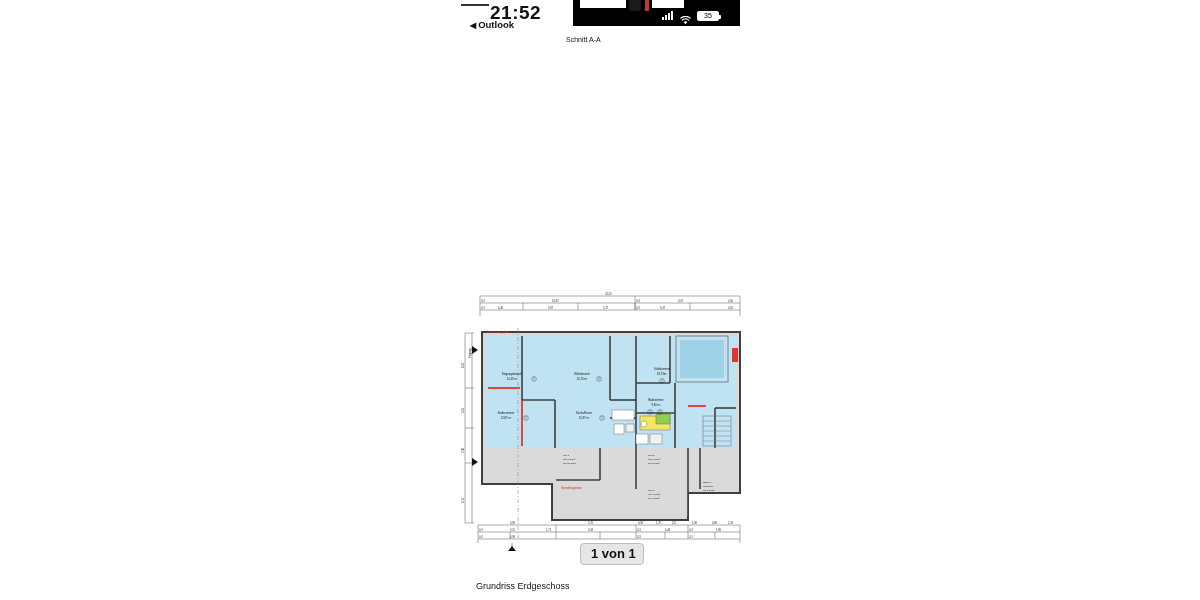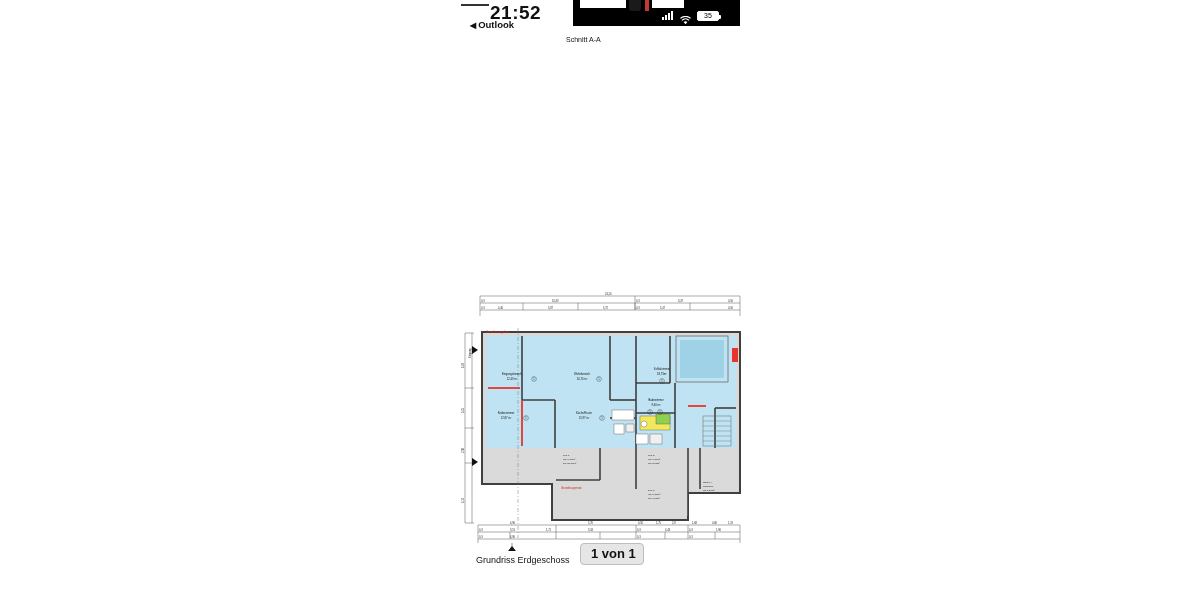--- a/index.html
+++ b/index.html
@@ -161,21 +161,21 @@
   .caption-schnitt {
     position: absolute;
     left: 566px;
     top: 36px;
     font-size: 7px;
     color: #111111;
   }
   .caption-grundriss {
     position: absolute;
     left: 476px;
-    top: 555px;
+    top: 581px;
     font-size: 9px;
     color: #111111;
     text-align: center;
   }
 
   
   .page-pill {
     position: absolute;
     left: 580px;
     top: 543px;

